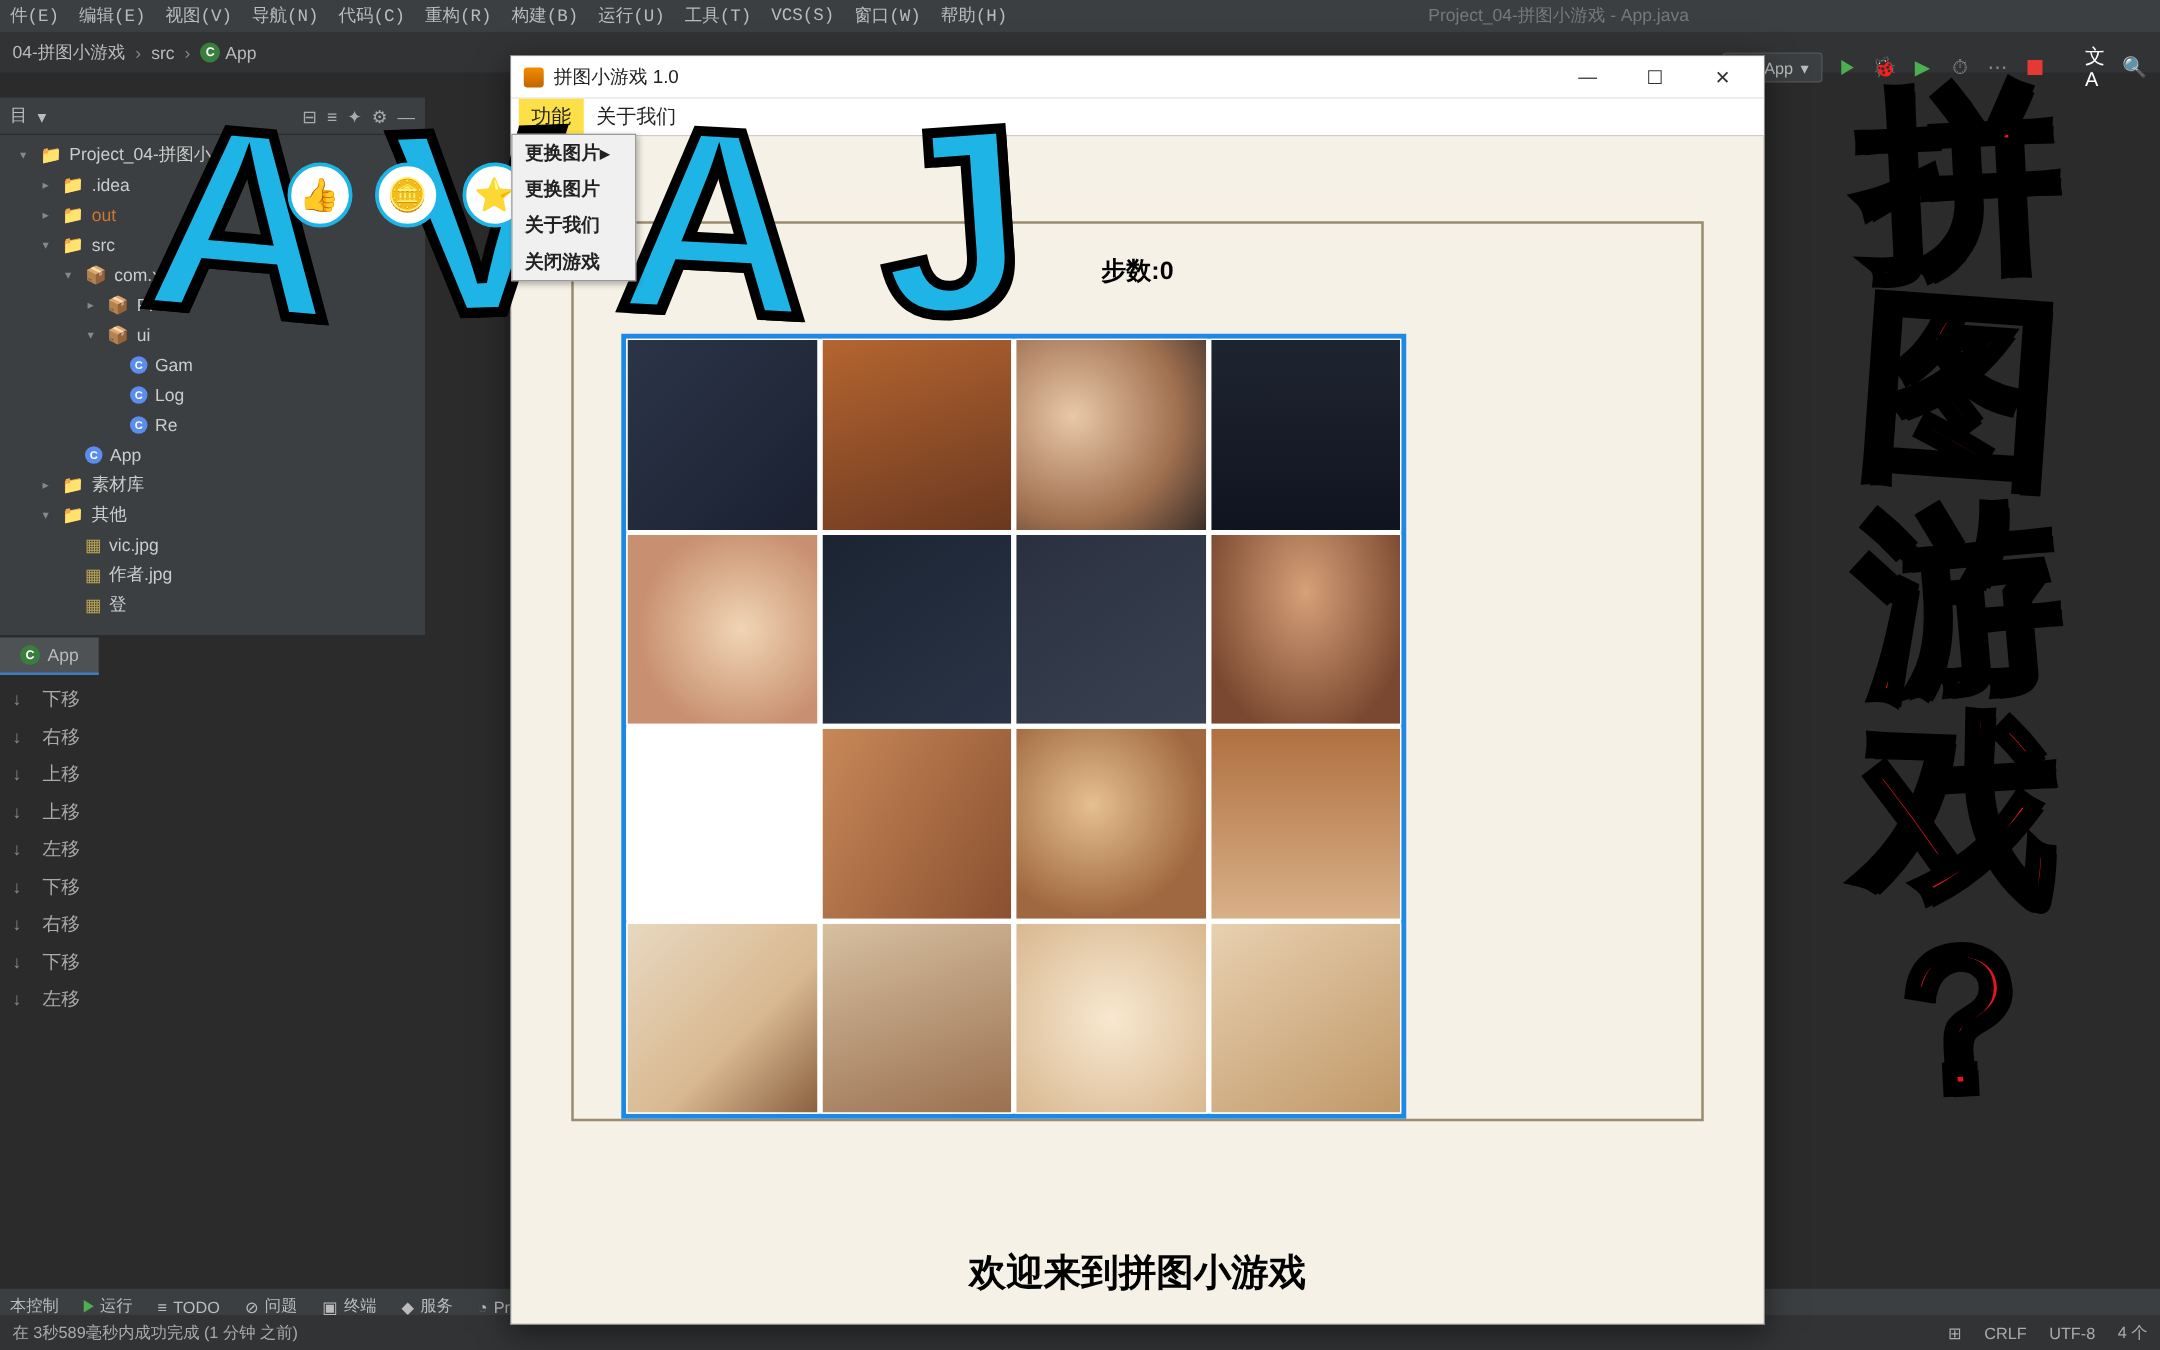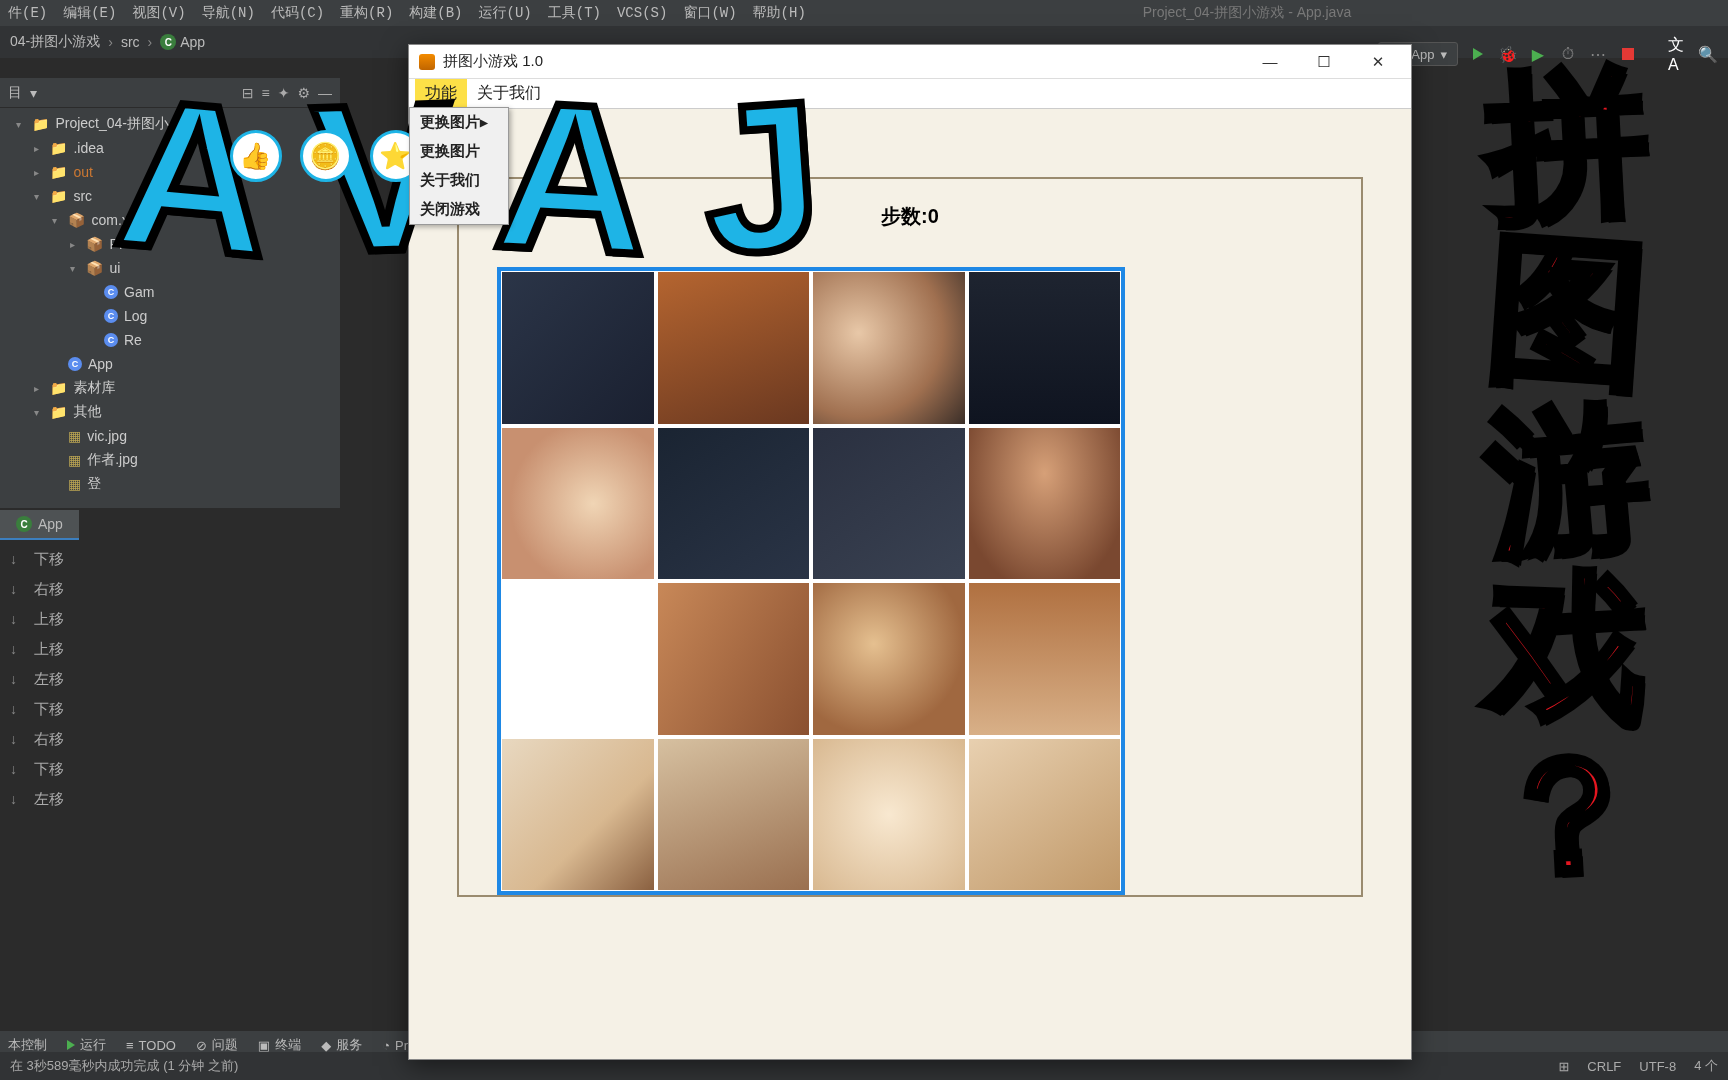--- a/index.html
+++ b/index.html
@@ -351,20 +351,21 @@
       <div class="tile t8"></div>
       <div class="tile empty"></div>
       <div class="tile t9"></div>
       <div class="tile t10"></div>
       <div class="tile t11"></div>
       <div class="tile t12"></div>
       <div class="tile t13"></div>
       <div class="tile t14"></div>
       <div class="tile t15"></div>
     </div>
+    <div class="welcome">欢迎来到拼图小游戏</div>
   </div>
 </div>
 
 <div class="badge-row">
   <div class="badge thumb"></div>
   <div class="badge coin"></div>
   <div class="badge star"></div>
 </div>
 
 <div class="big-java">

